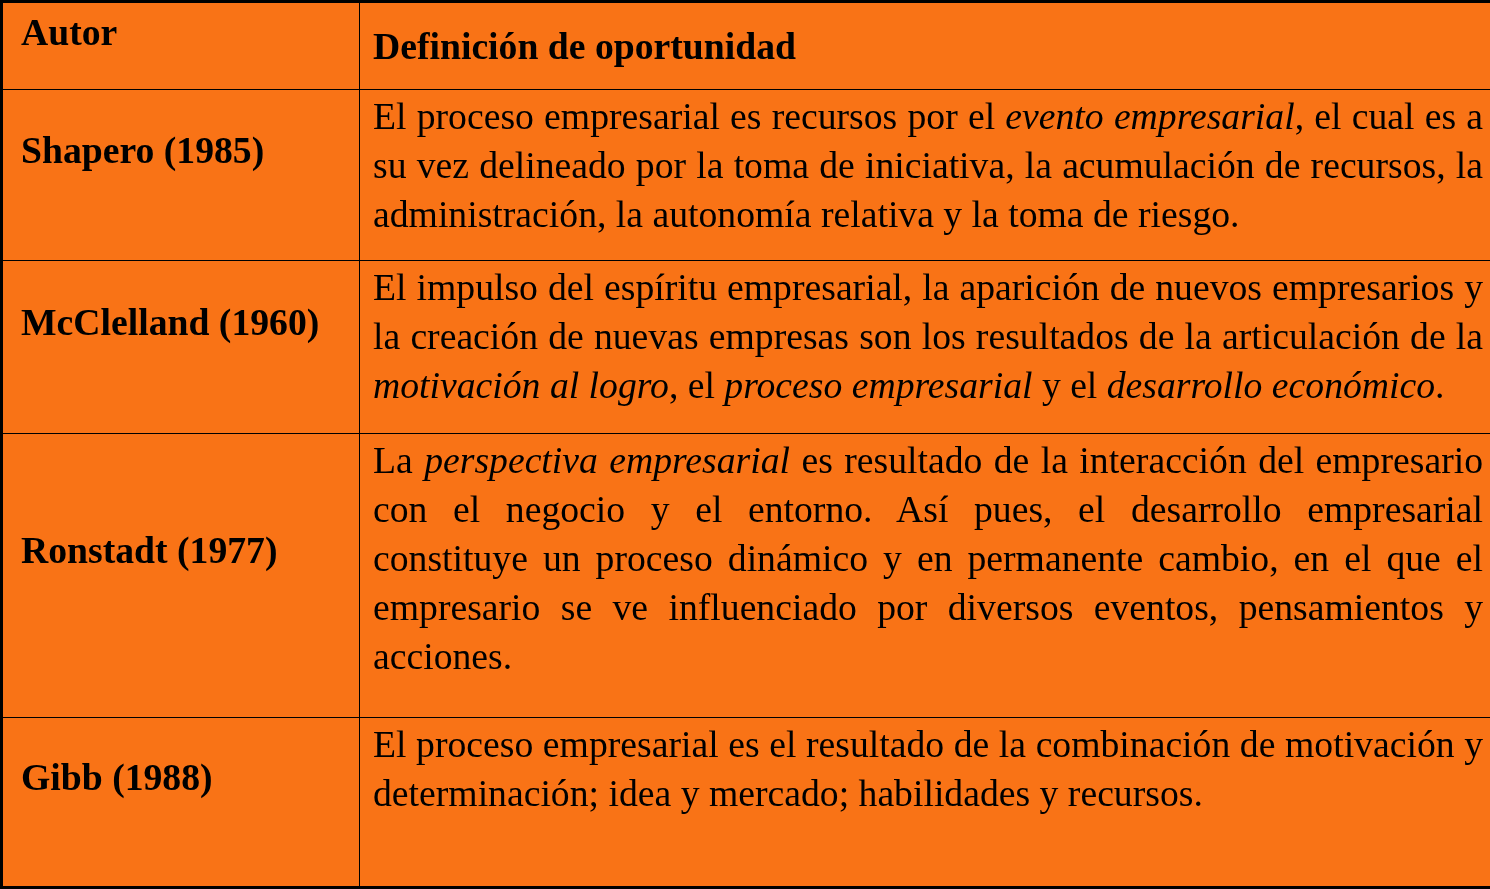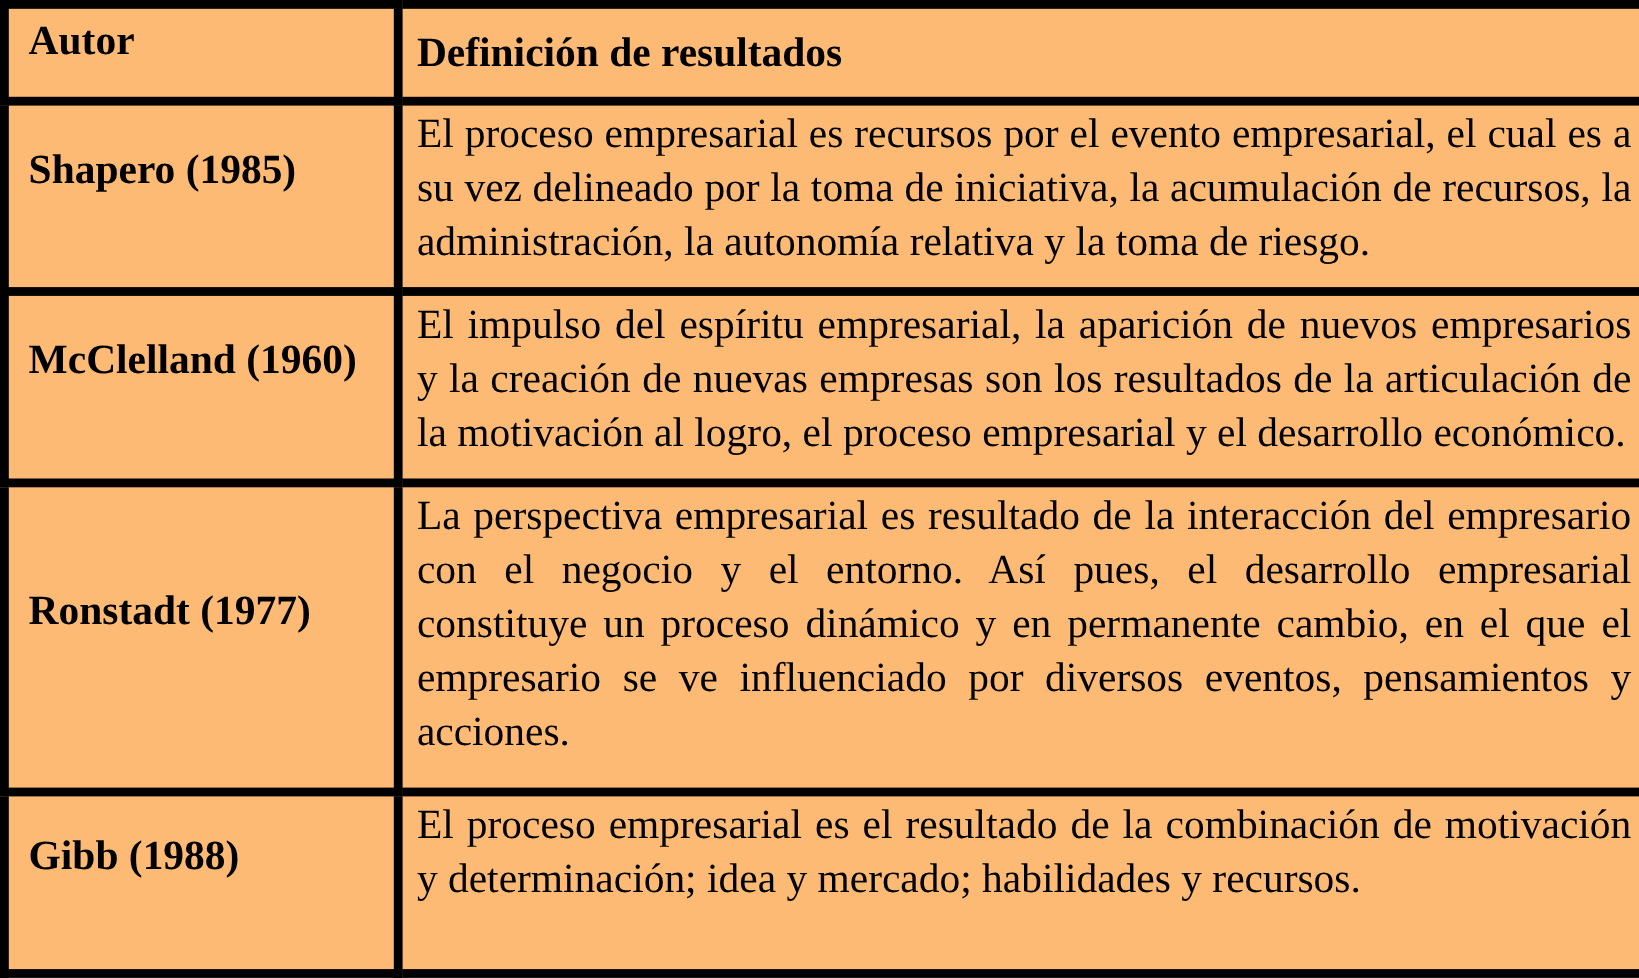--- a/index.html
+++ b/index.html
@@ -19,22 +19,22 @@
     height: 889px;
     border-collapse: collapse;
     table-layout: fixed;
     border: 3px solid #000000;
     font-size: 37.7px;
     line-height: 49px;
   }
   col.col-author { width: 358px; }
   col.col-definition { width: 1132px; }
   th, td {
-    border: 8px solid #000000;
-    background: #fdba74;
+    border: 1px solid #000000;
+    background: #f97316;
   }
   
   thead tr { height: 88px; }
   th.h-author {
     vertical-align: top;
     text-align: left;
     font-weight: bold;
     padding: 5px 8px 0 18px;
   }
   th.h-definition {
@@ -62,35 +62,35 @@
     height: 49px;
   }
   td.definition-cell {
     vertical-align: top;
     text-align: justify;
     text-justify: inter-word;
     hyphens: none;
     padding: 2px 7px 0 13px;
   }
   .seg { font-style: normal; }
-  .seg-italic { }
+  .seg-italic { font-style: italic; }
 </style>
 </head>
 <body>
 
 <div class="page">
   <table class="def-table">
     <colgroup>
       <col class="col-author">
       <col class="col-definition">
     </colgroup>
     <thead>
       <tr>
         <th class="h-author">Autor</th>
-        <th class="h-definition">Definición de resultados</th>
+        <th class="h-definition">Definición de oportunidad</th>
       </tr>
     </thead>
     <tbody>
         <tr>
           <td class="author-cell">
             <div class="author-inner">Shapero (1985)</div>
           </td>
           <td class="definition-cell"><span class="seg">El proceso empresarial es recursos por el </span><span class="seg seg-italic">evento empresarial</span><span class="seg">, el cual es a su vez delineado por la toma de iniciativa, la acumulación de recursos, la administración, la autonomía relativa y la toma de riesgo.</span></td>
         </tr>
         <tr>

